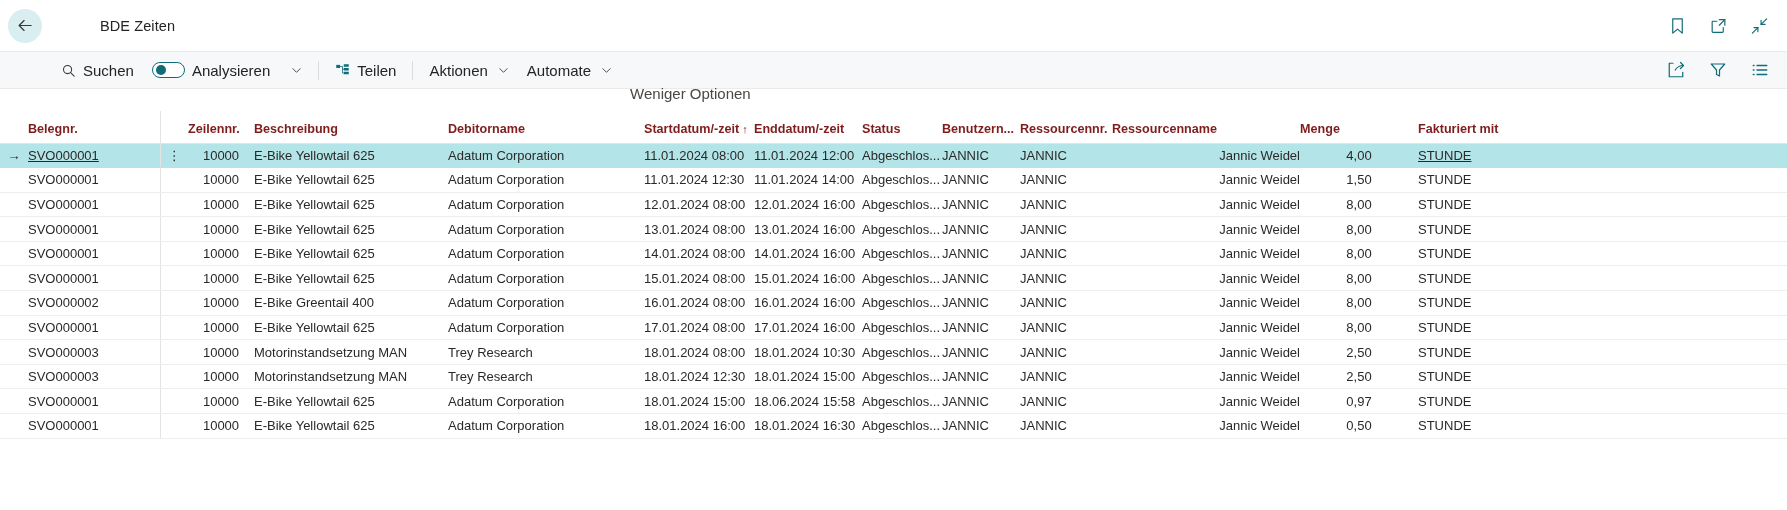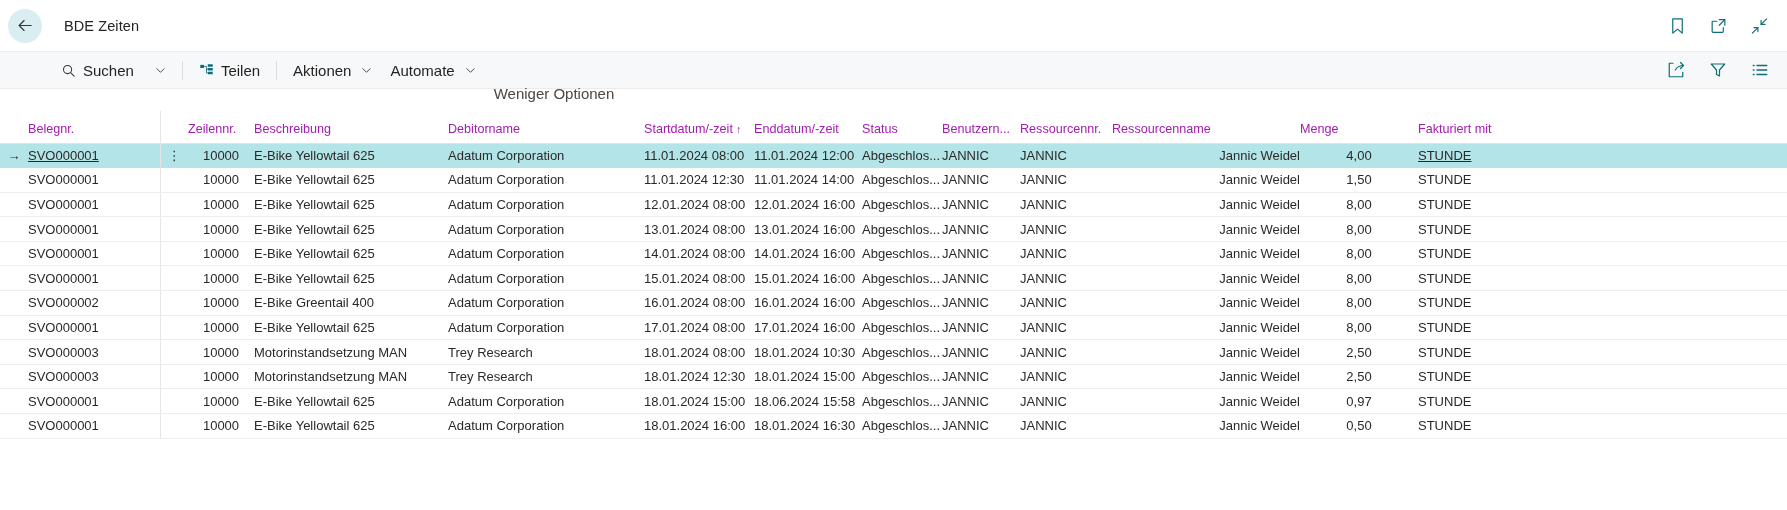--- a/index.html
+++ b/index.html
@@ -11,20 +11,21 @@
     overflow: hidden;
   }
 
   
   .titlebar {
     height: 51px;
     display: flex;
     align-items: center;
     background: #ffffff;
     position: relative;
+    gap: 36px;
   }
   .back-btn {
     width: 34px; height: 34px;
     margin-left: 8px;
     border-radius: 50%;
     background: #d9eef0;
     display: flex; align-items: center; justify-content: center;
     cursor: pointer;
     flex: none;
   }
@@ -116,22 +117,22 @@
     padding-top: 22px;
     background: #ffffff;
   }
   table.grid {
     width: 100%;
     border-collapse: collapse;
     table-layout: fixed;
     font-size: 13px;
   }
   table.grid th {
-    font-weight: normal;
-    color: #a21caf;
+    font-weight: bold;
+    color: #7f1d1d;
     font-size: 12.6px;
     text-align: left;
     padding: 0 0 7px 0;
     vertical-align: bottom;
     height: 32px;
     background: #ffffff;
   }
   .hdr-row th { border-bottom: 1px solid #e6e4e2; }
   table.grid td {
     padding: 0;
@@ -243,20 +244,26 @@
   <div class="cmd">
     <span class="ic">
       <svg width="15" height="15" viewBox="0 0 24 24" fill="none" stroke="#3b3835" stroke-width="1.7" stroke-linecap="round">
         <circle cx="10.5" cy="10.5" r="6.5"></circle>
         <line x1="15.4" y1="15.4" x2="21" y2="21"></line>
       </svg>
     </span>
     <span>Suchen</span>
   </div>
 
+  <div class="cmd">
+    <span class="toggle">
+      <span class="knob"></span>
+    </span>
+    <span>Analysieren</span>
+  </div>
 
 
 
   <div class="cmd">
     <span class="caret">
       <svg width="11" height="11" viewBox="0 0 24 24" fill="none" stroke="#43403d" stroke-width="2" stroke-linecap="round" stroke-linejoin="round">
         <polyline points="4,8 12,16 20,8"></polyline>
       </svg>
     </span>
   </div>

